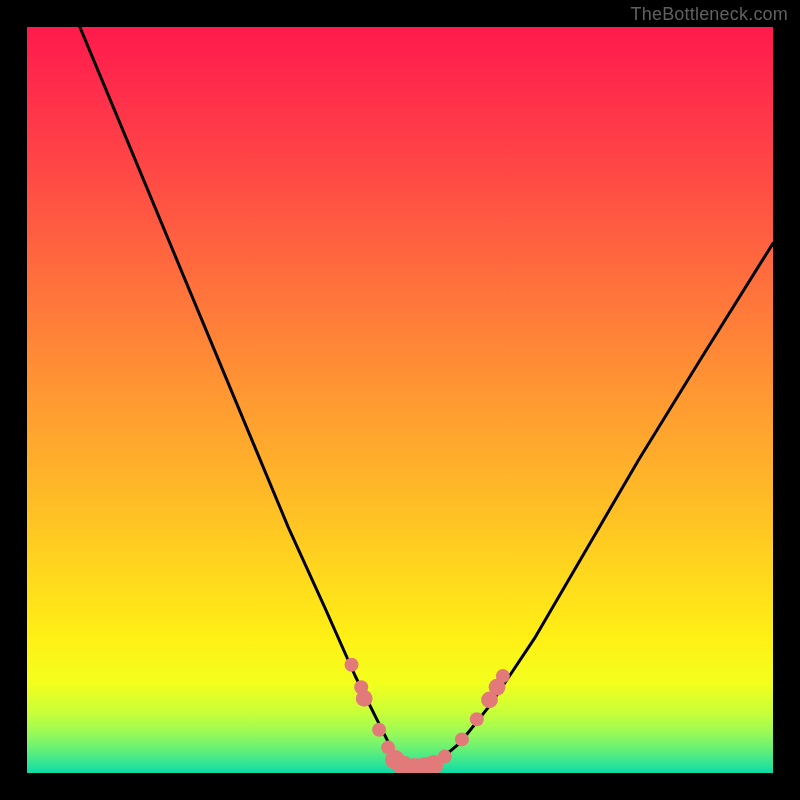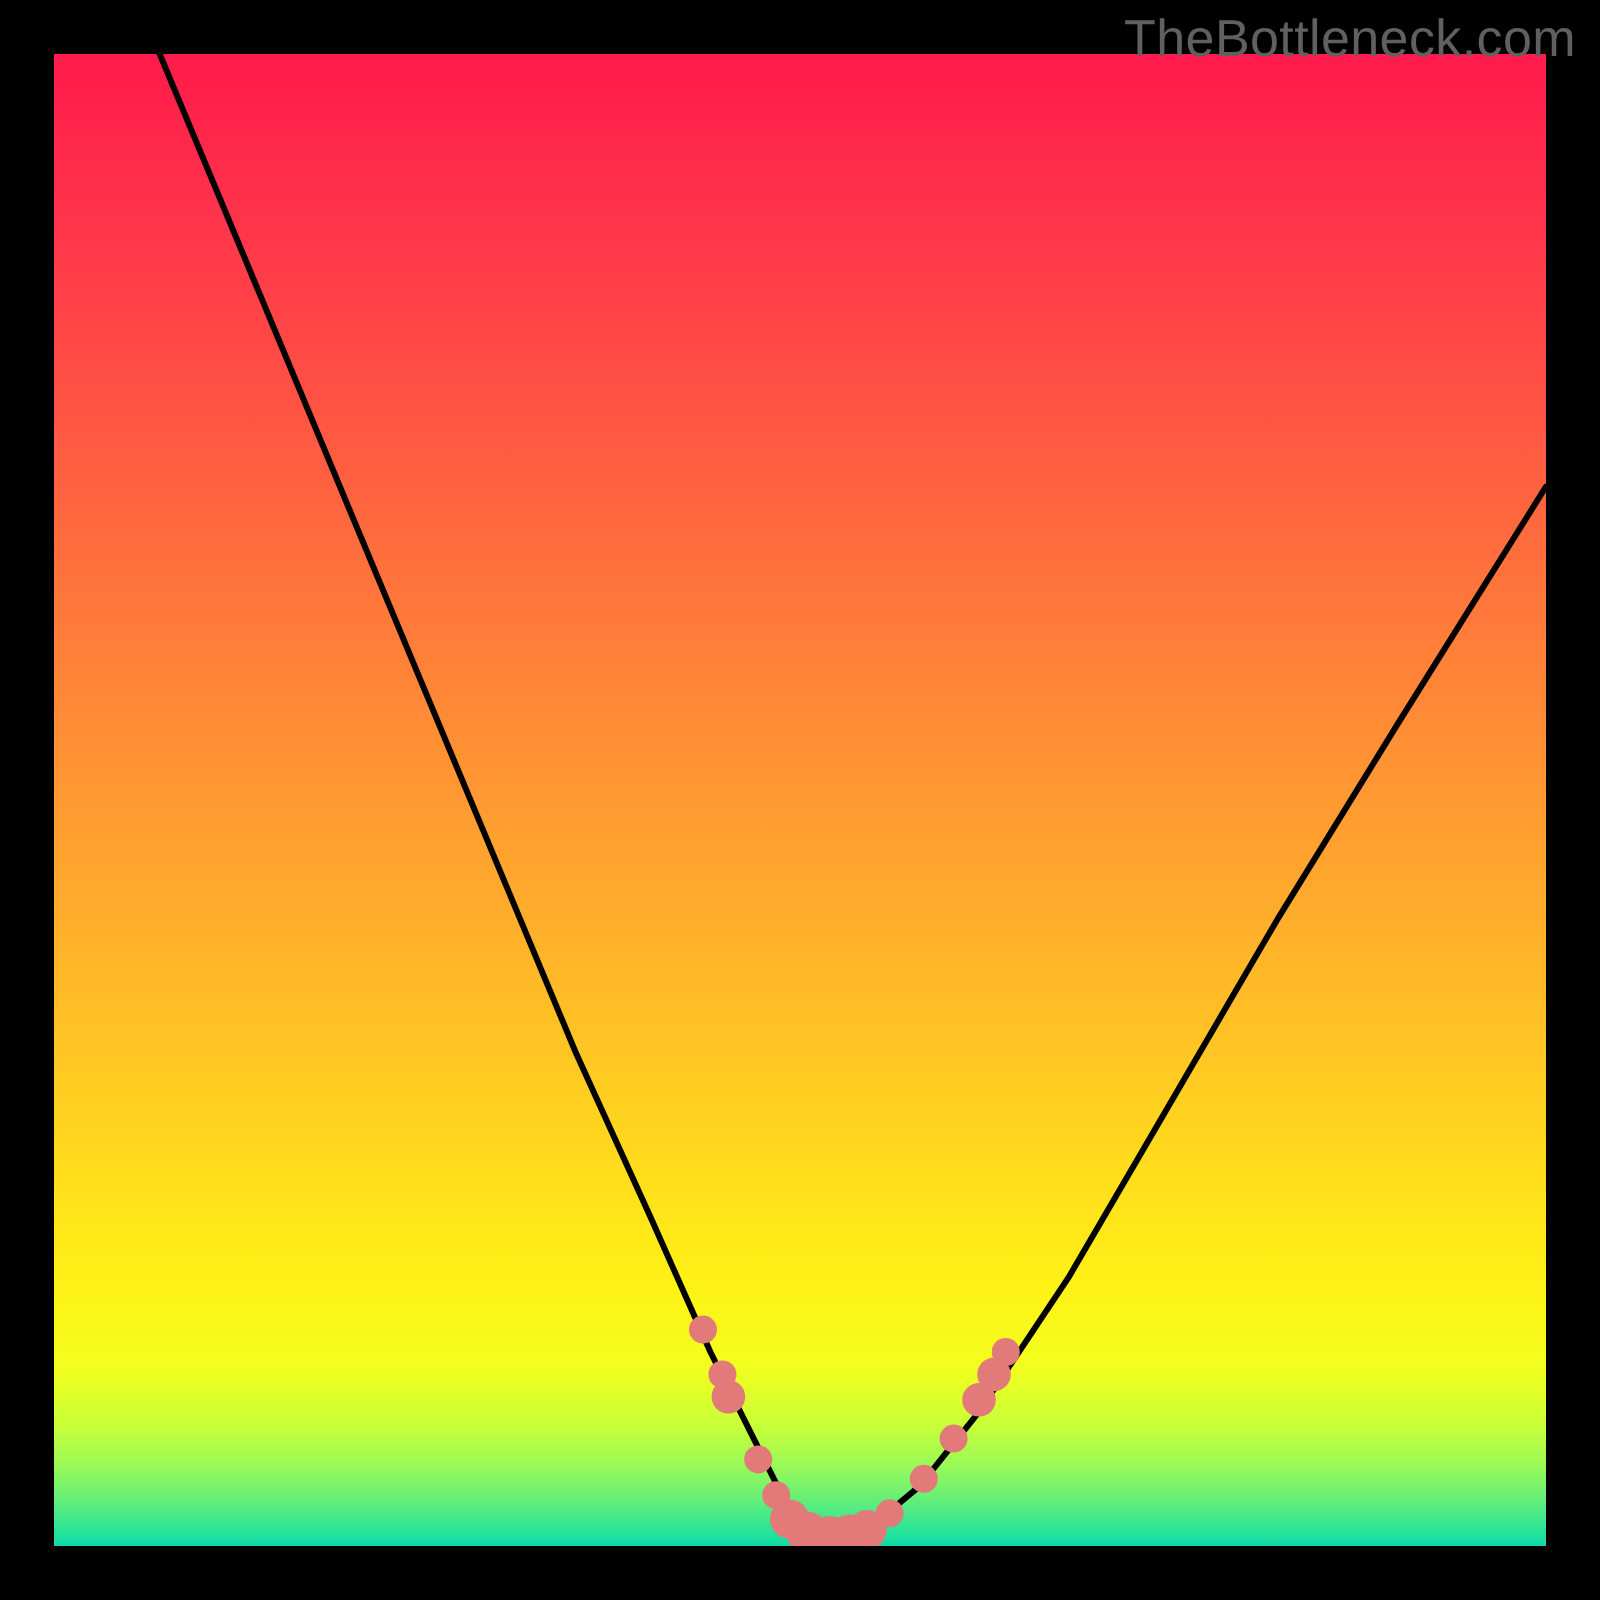--- a/index.html
+++ b/index.html
@@ -44,21 +44,21 @@
   svg.curve {
     position: absolute;
     left: 0; top: 0;
     width: 746px;
     height: 746px;
   }
   .attribution {
     position: absolute;
     top: 4px;
     right: 12px;
-    font-size: 26px;
+    font-size: 18px;
     color: #606060;
     font-weight: 400;
     letter-spacing: 0.2px;
     user-select: none;
   }
 </style>
 </head>
 <body>
 
 <div class="frame">

